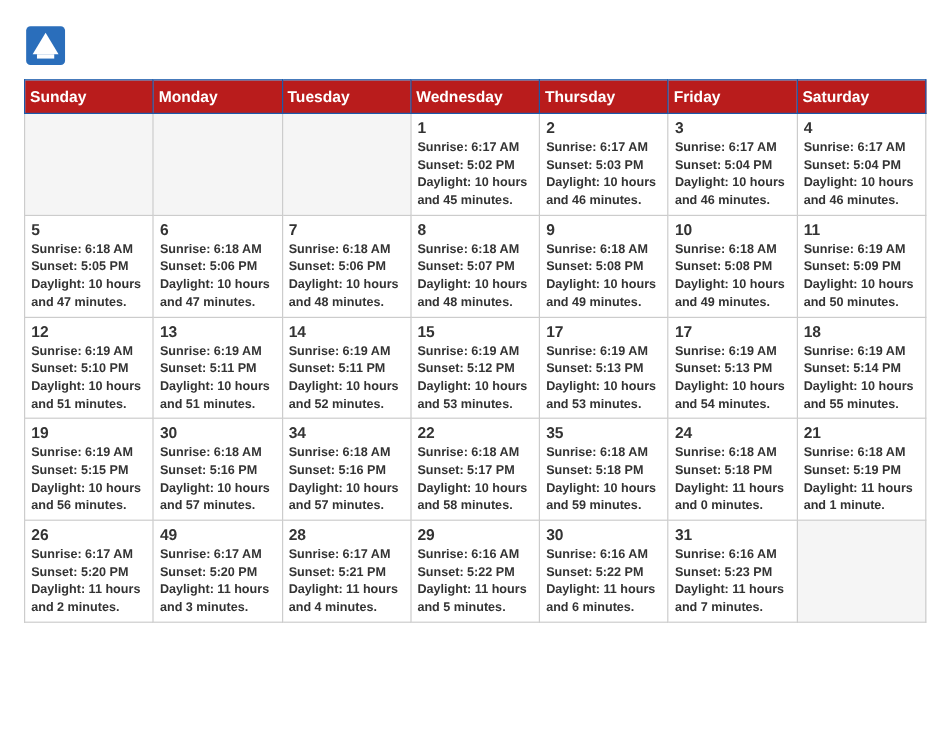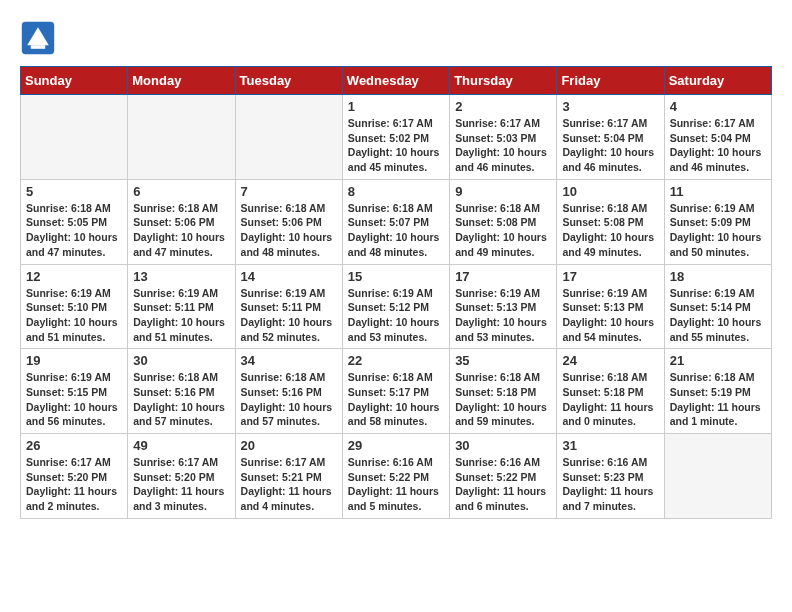--- a/index.html
+++ b/index.html
@@ -242,21 +242,21 @@
       <tr>
         <td>
           <span class="day-num">26</span>
           <div class="day-info">Sunrise: 6:17 AM<br>Sunset: 5:20 PM<br>Daylight: 11 hours and 2 minutes.</div>
         </td>
         <td>
           <span class="day-num">49</span>
           <div class="day-info">Sunrise: 6:17 AM<br>Sunset: 5:20 PM<br>Daylight: 11 hours and 3 minutes.</div>
         </td>
         <td>
-          <span class="day-num">20</span>
+          <span class="day-num">28</span>
           <div class="day-info">Sunrise: 6:17 AM<br>Sunset: 5:21 PM<br>Daylight: 11 hours and 4 minutes.</div>
         </td>
         <td>
           <span class="day-num">29</span>
           <div class="day-info">Sunrise: 6:16 AM<br>Sunset: 5:22 PM<br>Daylight: 11 hours and 5 minutes.</div>
         </td>
         <td>
           <span class="day-num">30</span>
           <div class="day-info">Sunrise: 6:16 AM<br>Sunset: 5:22 PM<br>Daylight: 11 hours and 6 minutes.</div>
         </td>

